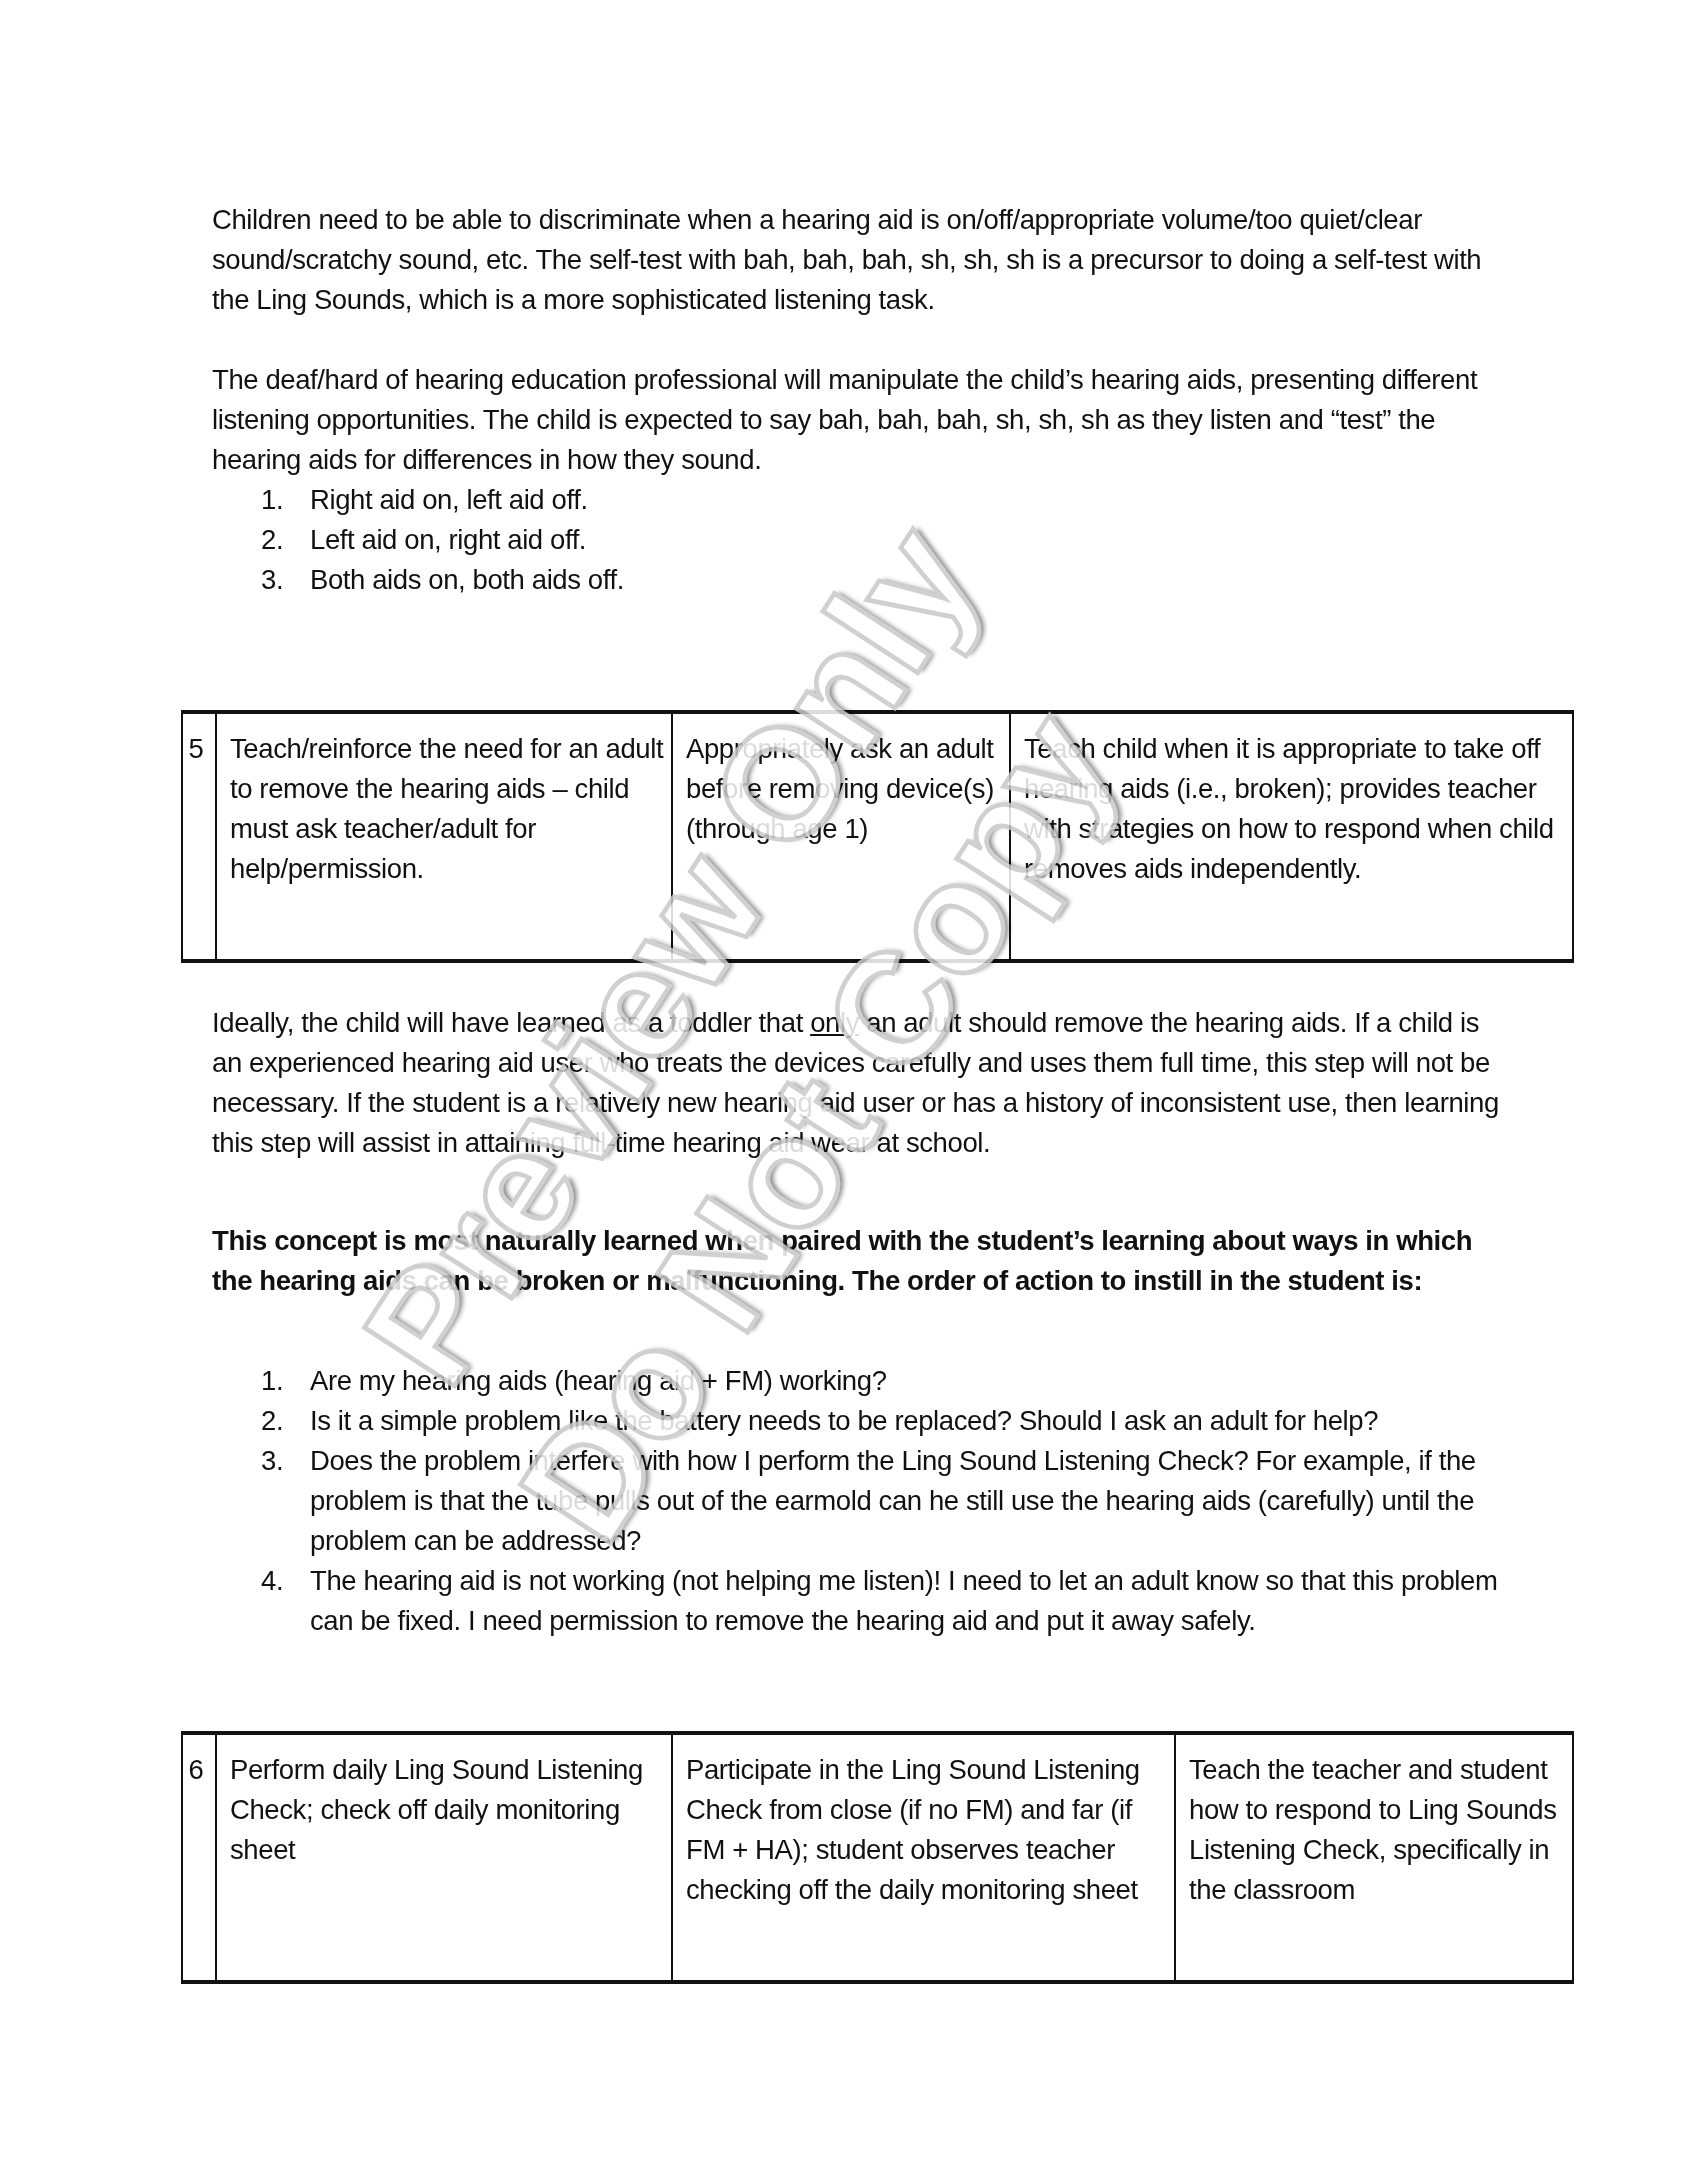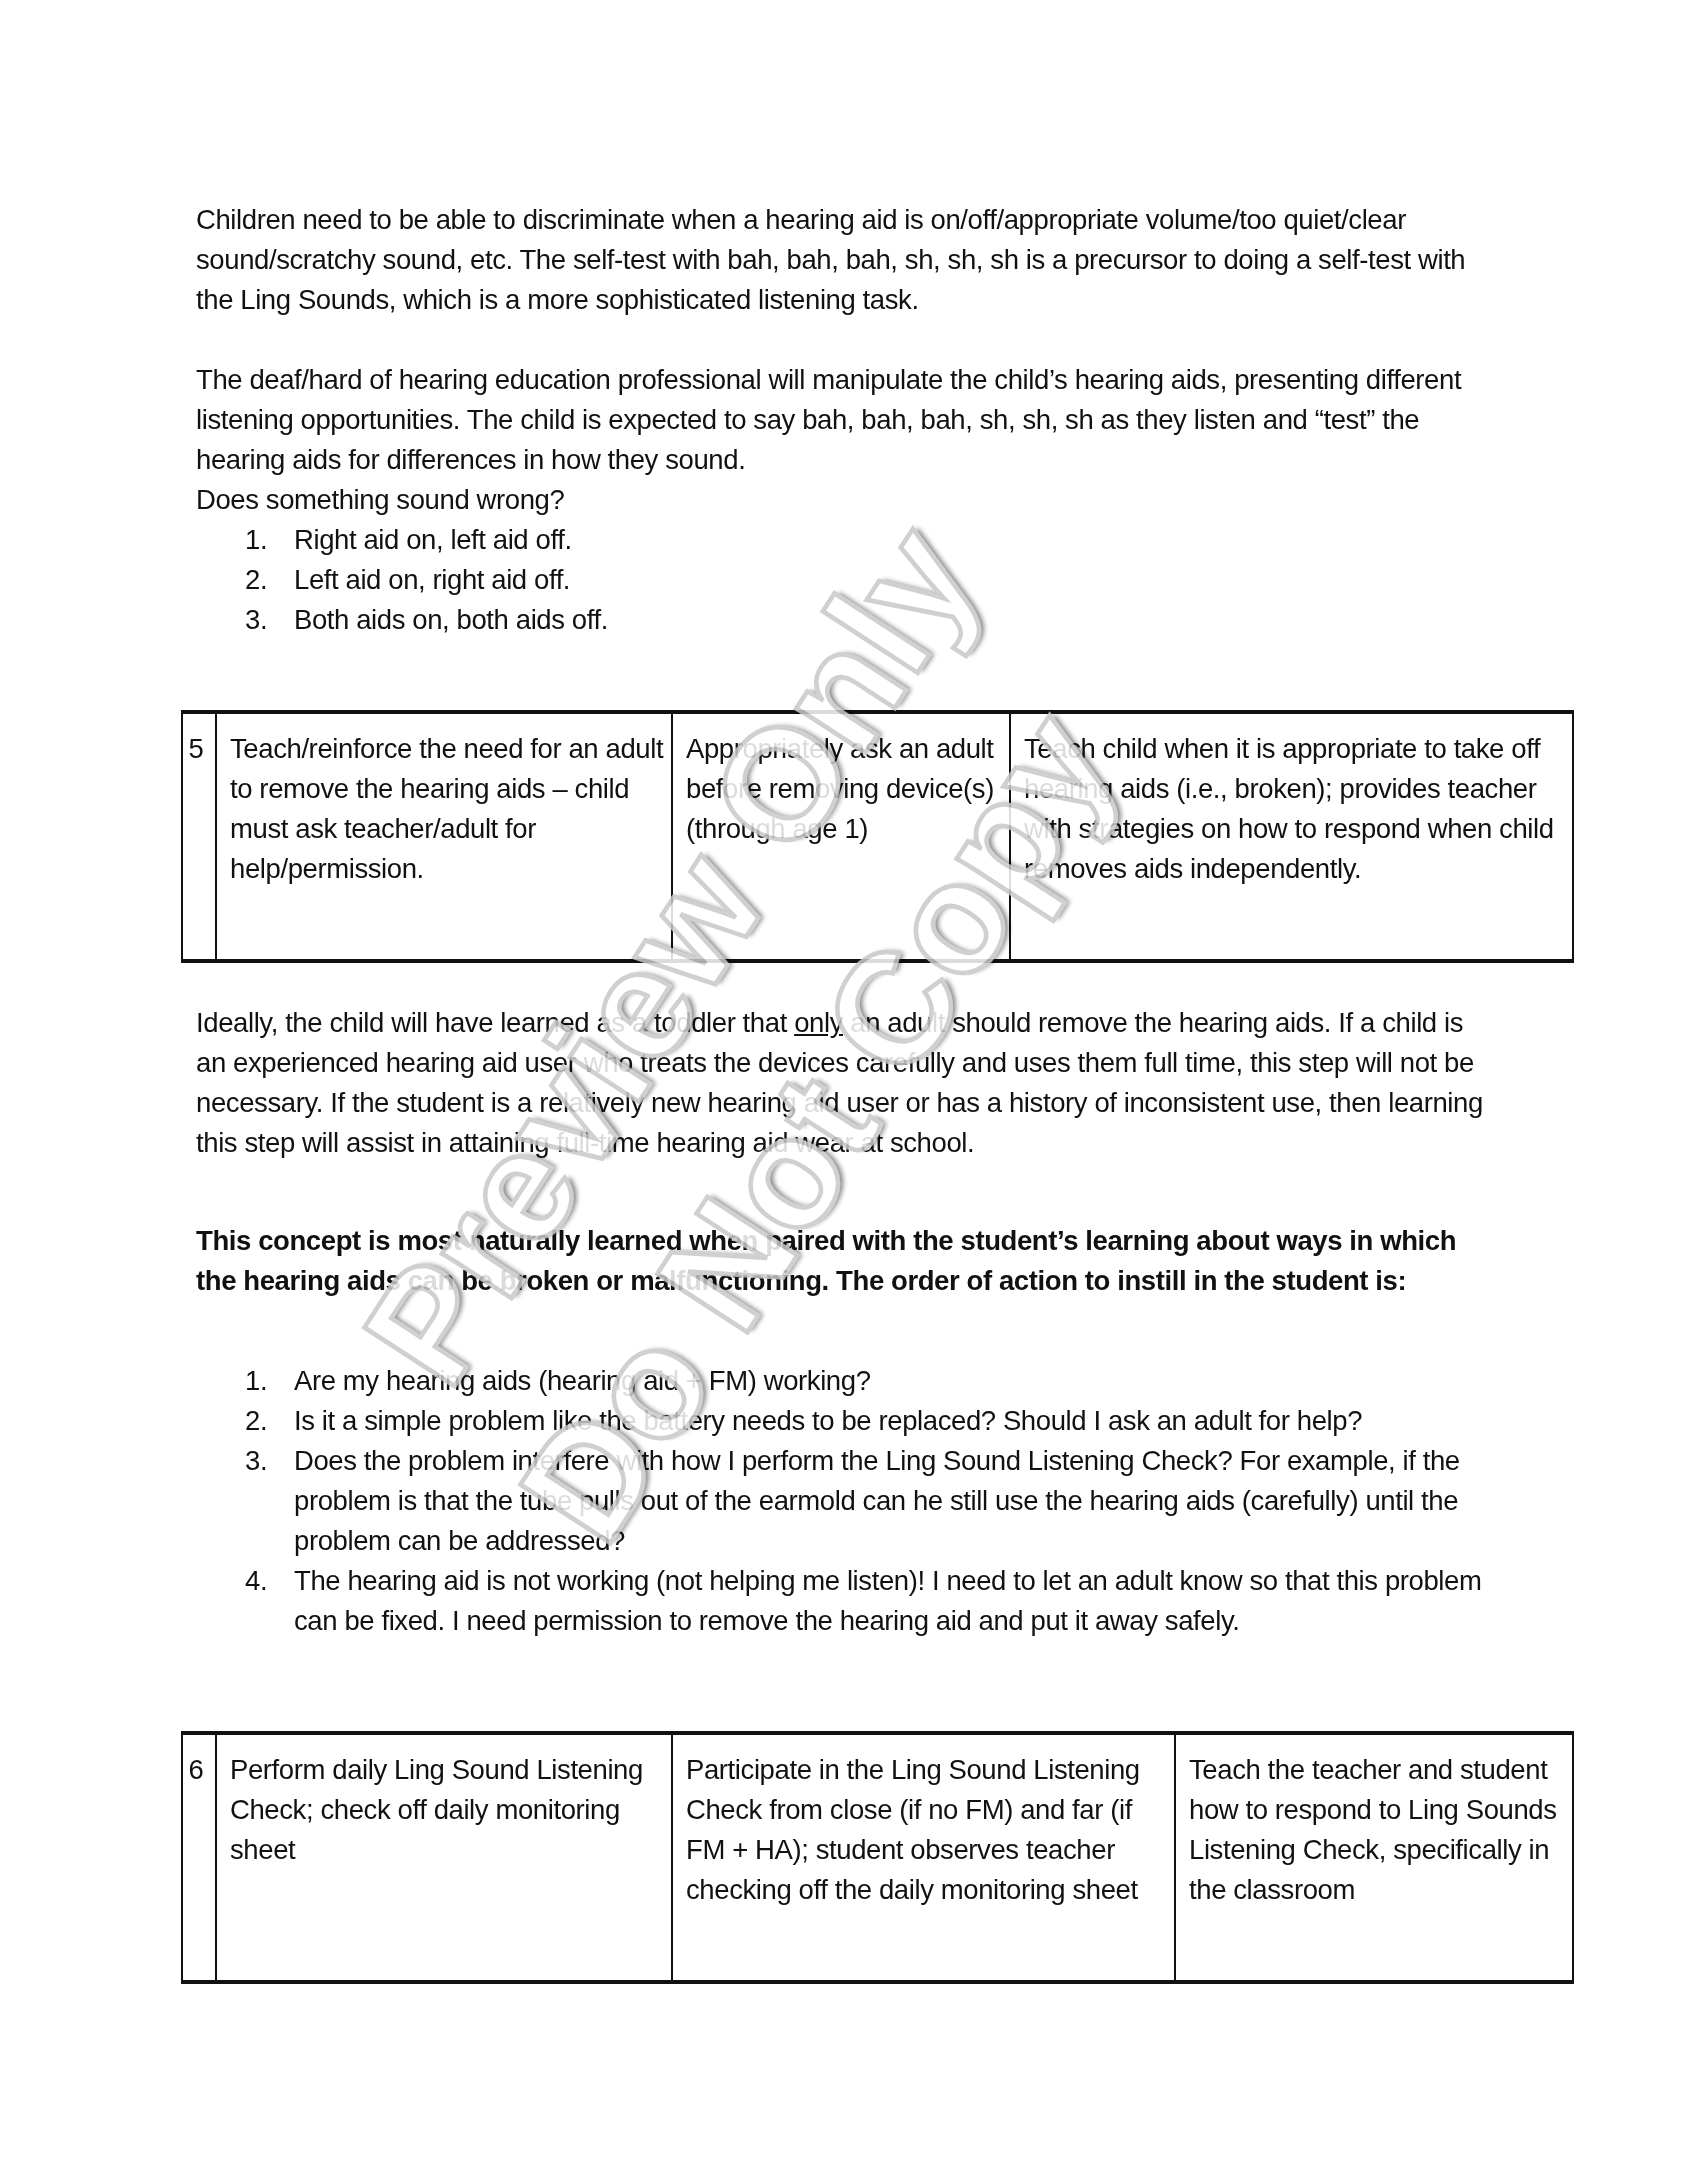--- a/index.html
+++ b/index.html
@@ -1,19 +1,19 @@
 <!DOCTYPE html>
 <html style="font-size:14.7px"><head>
 <meta charset="utf-8">
 <style>
   html, body { margin:0; padding:0; background:#fff; }
   body { width:1686px; height:2182px; position:relative; overflow:hidden;
          font-family:"Liberation Sans", "DejaVu Sans", sans-serif; color:#111; }
   .page { position:absolute; left:0; top:0; width:1686px; height:2182px; }
-  .txt { position:absolute; left:196px; width:1304px; font-size:27.5px; line-height:40px;
+  .txt { position:absolute; left:212px; width:1304px; font-size:27.5px; line-height:40px;
          letter-spacing:-0.4px; }
   .txt p { margin:0; }
   ol { margin:0; padding:0; list-style:none; }
   ol li { position:relative; padding-left:98px; }
   ol li .num { position:absolute; left:49px; top:0; }
   .u { text-decoration:underline; }
   b { font-weight:bold; }
   table.grid { position:absolute; left:181px; width:1391px; border-collapse:collapse;
                font-size:27.5px; line-height:40px; letter-spacing:-0.4px; table-layout:fixed; }
   table.grid td { border:2.8px solid #111; vertical-align:top; padding:14.7px 7.3px 0 13px; }
@@ -28,21 +28,20 @@
 <body>
 
 <div class="page">
 
   <div class="txt" style="top:200px;">
     <p>Children need to be able to discriminate when a hearing aid is on/off/appropriate volume/too quiet/clear sound/scratchy sound, etc.  The self-test with bah, bah, bah, sh, sh, sh is a precursor to doing a self-test with the Ling Sounds, which is a more sophisticated listening task.</p>
   </div>
 
   <div class="txt" style="top:360px;">
     <p>The deaf/hard of hearing education professional will manipulate the child’s hearing aids, presenting different listening opportunities. The child is expected to say bah, bah, bah, sh, sh, sh as they listen and “test” the hearing aids for differences in how they sound.</p>
-    <p>Does something sound wrong?</p>
     <ol>
       <li><span class="num">1.</span><span>Right aid on, left aid off.</span></li>
       <li><span class="num">2.</span><span>Left aid on, right aid off.</span></li>
       <li><span class="num">3.</span><span>Both aids on, both aids off.</span></li>
     </ol>
   </div>
 
 
   <table class="grid" style="top:710px; height:253px;">
     <colgroup>

